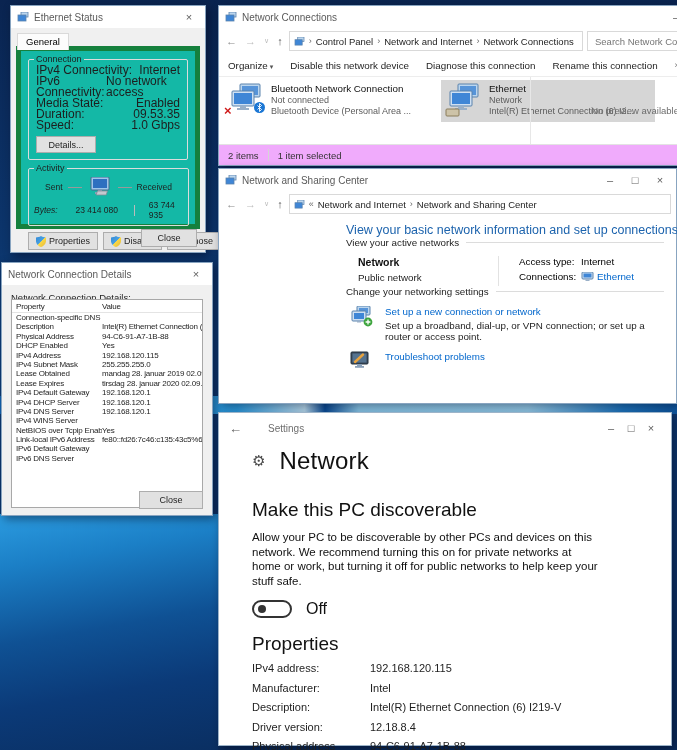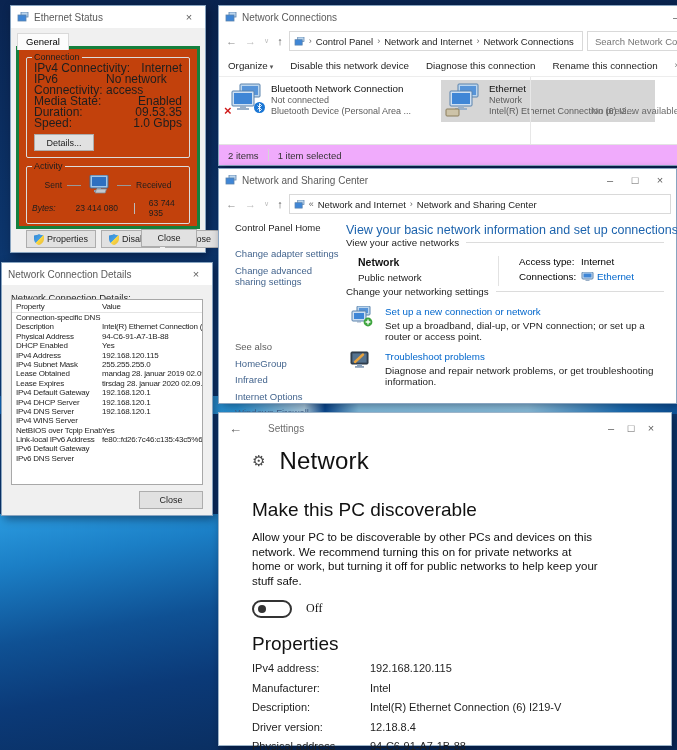--- a/index.html
+++ b/index.html
@@ -18,38 +18,38 @@
   .winbtn { width:20px; text-align:center; font-size:11px; color:#5f5f5f; line-height:20px; }
   .btn { display:inline-flex; align-items:center; justify-content:center; gap:3px;
     background:#e1e1e1; border:1px solid #adadad; font-size:9px; color:#1e1e1e;
     font-family:"Liberation Sans",sans-serif; }
   
   #win-status { left:10px; top:5px; width:196px; height:248px; }
   .tabstrip { height:16px; margin-top:2px; padding-left:6px; }
   .tab { display:inline-block; background:#fcfcfc; border:1px solid #d9d9d9; border-bottom:none;
     padding:2px 8px 3px; font-size:9.5px; position:relative; top:1px; z-index:2; }
   .tabpage { position:absolute; left:5px; right:5px; top:40px; height:183px;
-    background:#c2410c; border:3px solid #15803d; }
+    background:#14b8a6; border:5px solid #15803d; }
   fieldset.grp { border:1px solid #dcdcdc; border-radius:2px; margin:3px 7px 0; padding:1px 5px 5px; }
   fieldset.grp legend { font-size:9px; color:#1e1e1e; padding:0 2px; }
   .srow { display:flex; justify-content:space-between; font-size:12px; line-height:11px; color:#1e1e1e; padding:0 2px; }
   #details-btn { width:60px; height:17px; margin:5px 0 1px 2px; }
   .act-top { display:flex; align-items:center; justify-content:center; gap:5px; margin:3px 0 1px; font-size:8.5px; color:#1e1e1e; }
   .hline { width:14px; border-top:1px solid #999; }
   .act-bytes { display:flex; align-items:center; font-size:8.5px; color:#1e1e1e; margin-top:3px; }
   .act-bytes .bl { width:42px;font-style:italic; }
   .act-bytes .bv1 { width:62px; text-align:right; }
   .act-bytes .vsep { width:1px; height:11px; background:#bbb; margin:0 14px 0 16px; }
   .dlgbtns { display:flex; gap:5px; margin:6px 7px 0; }
   .dlgbtns .btn { height:18px; padding:0 7px; }
   #status-close { position:absolute; right:8px; bottom:5px; width:56px; height:18px; }
   
   #win-details { left:1px; top:262px; width:212px; height:254px; }
   .det-label { font-size:9.5px; color:#1e1e1e; margin:7px 9px 0; }
-  .det-table { position:absolute; left:9px; right:9px; top:36px; height:186px;
+  .det-table { position:absolute; left:9px; right:9px; top:36px; height:209px;
     background:#fff; border:1px solid #a8a8a8; font-size:8px; letter-spacing:-0.2px; color:#1e1e1e; overflow:hidden; }
   .det-head { display:flex; align-items:center; height:13px; border-bottom:1px solid #e4e4e4; }
   .det-head span:first-child, .dr span:first-child { width:90px; padding-left:4px;
     white-space:nowrap; overflow:hidden; flex-shrink:0; }
   .det-head span:last-child, .dr span:last-child { flex:1; white-space:nowrap; overflow:hidden; }
   .dr { display:flex; height:9.4px; line-height:9.5px; }
   #details-close { position:absolute; right:9px; bottom:6px; width:64px; height:18px; }
   
   .ewin { background:#fff; }
   .addr-row { display:flex; align-items:center; height:26px; padding:0 5px; gap:4px; background:#fff; }
@@ -115,21 +115,21 @@
   .set-body { padding:0 0 0 33px; }
   .set-head { display:flex; align-items:center; gap:14px; margin-top:4px; }
   .gear { font-size:15px; color:#4a4a4a; }
   .set-h1 { font-size:24px; font-weight:300; color:#111; letter-spacing:.2px; }
   .set-h2 { font-size:19px; font-weight:300; color:#111; }
   #h-discover { margin-top:24px; }
   .set-desc { width:348px; font-size:11.5px; line-height:1.28; color:#111; margin-top:9px; }
   .toggle-row { display:flex; align-items:center; gap:14px; margin-top:11px; }
   .toggle { width:40px; height:18px; border:2px solid #333; border-radius:10px; position:relative; background:#fff; }
   .knob { position:absolute; left:4px; top:3px; width:8px; height:8px; background:#333; border-radius:50%; }
-  .toggle-lab { font-size:12px; color:#111;font-family:Liberation Serif, serif; }
+  .toggle-lab { font-size:16px; color:#111; }
   #h-props { margin-top:15px; }
   .prow { display:flex; margin-top:7.5px; font-size:11px; color:#1e1e1e; }
   .prow .pl { width:118px; flex-shrink:0; }
 </style>
 </head>
 <body>
 
 <svg width="0" height="0" style="position:absolute">
   <defs>
     <linearGradient id="sg" x1="0" y1="0" x2="1" y2="1">
@@ -437,31 +437,20 @@
             <rect x="1" y="3" width="8" height="6" fill="#3f86d6" stroke="#5b83ad" stroke-width="0.8"></rect>
           </svg>
         <span class="crumb-sep">«</span>
         <span>Network and Internet</span>
         <span class="crumb-sep">›</span>
         <span>Network and Sharing Center</span>
 
       </div>
     </div>
     <div class="nsc-body">
-      <div class="nsc-side">
-        <div class="side-home">Control Panel Home</div>
-        <div class="side-link">Change adapter settings</div>
-        <div class="side-link" style="width:100px">Change advanced sharing settings</div>
-        <div class="side-gap"></div>
-        <div class="side-head">See also</div>
-        <div class="side-link">HomeGroup</div>
-        <div class="side-link">Infrared</div>
-        <div class="side-link">Internet Options</div>
-        <div class="side-link">Windows Firewall</div>
-      </div>
       <div class="nsc-main">
         <div class="nsc-h1">View your basic network information and set up connections</div>
         <div class="sec-row">
           <span>View your active networks</span>
           <span class="rule"></span>
         </div>
         <div class="active-box">
           <div class="ab-left">
             <div class="net-name">Network</div>
             <div class="net-type">Public network</div>
@@ -509,21 +498,20 @@
             <svg width="22" height="19" viewBox="0 0 22 19">
                 <rect x="2" y="1" width="17" height="12" rx="1" fill="#3a4b5c" stroke="#22303d"></rect>
                 <rect x="3.5" y="2.5" width="14" height="9" fill="#55738f"></rect>
                 <rect x="8" y="13" width="5" height="2" fill="#8aa0b8"></rect>
                 <rect x="6" y="15" width="9" height="1.8" fill="#8aa0b8"></rect>
                 <path d="M6 11 L14 3.5" stroke="#e8a33d" stroke-width="2.4" stroke-linecap="round"></path>
               </svg>
           </span>
           <span>
             <div class="it-title">Troubleshoot problems</div>
-            <div class="it-desc">Diagnose and repair network problems, or get troubleshooting information.</div>
           </span>
         </div>
       </div>
     </div>
   </div>
 
   <div class="win" id="win-set">
     <div class="set-titlebar">
       <span class="set-back">←</span>
       <span class="set-title">Settings</span>

